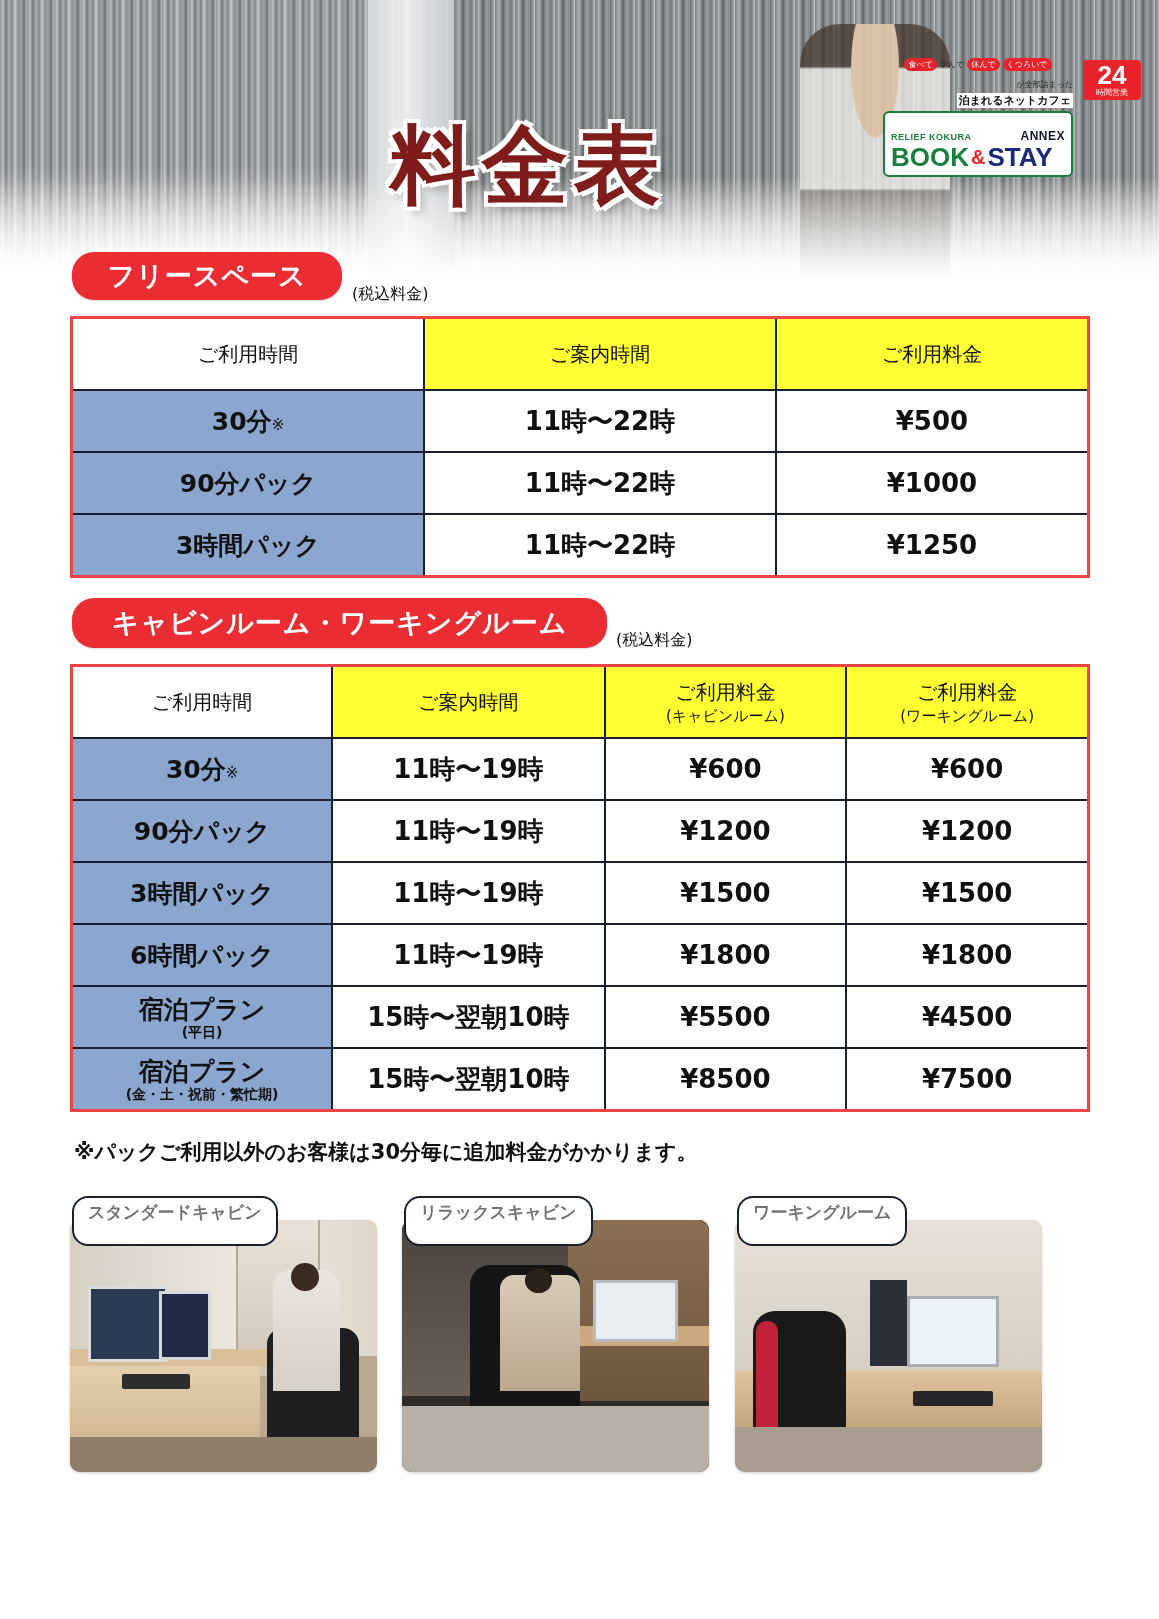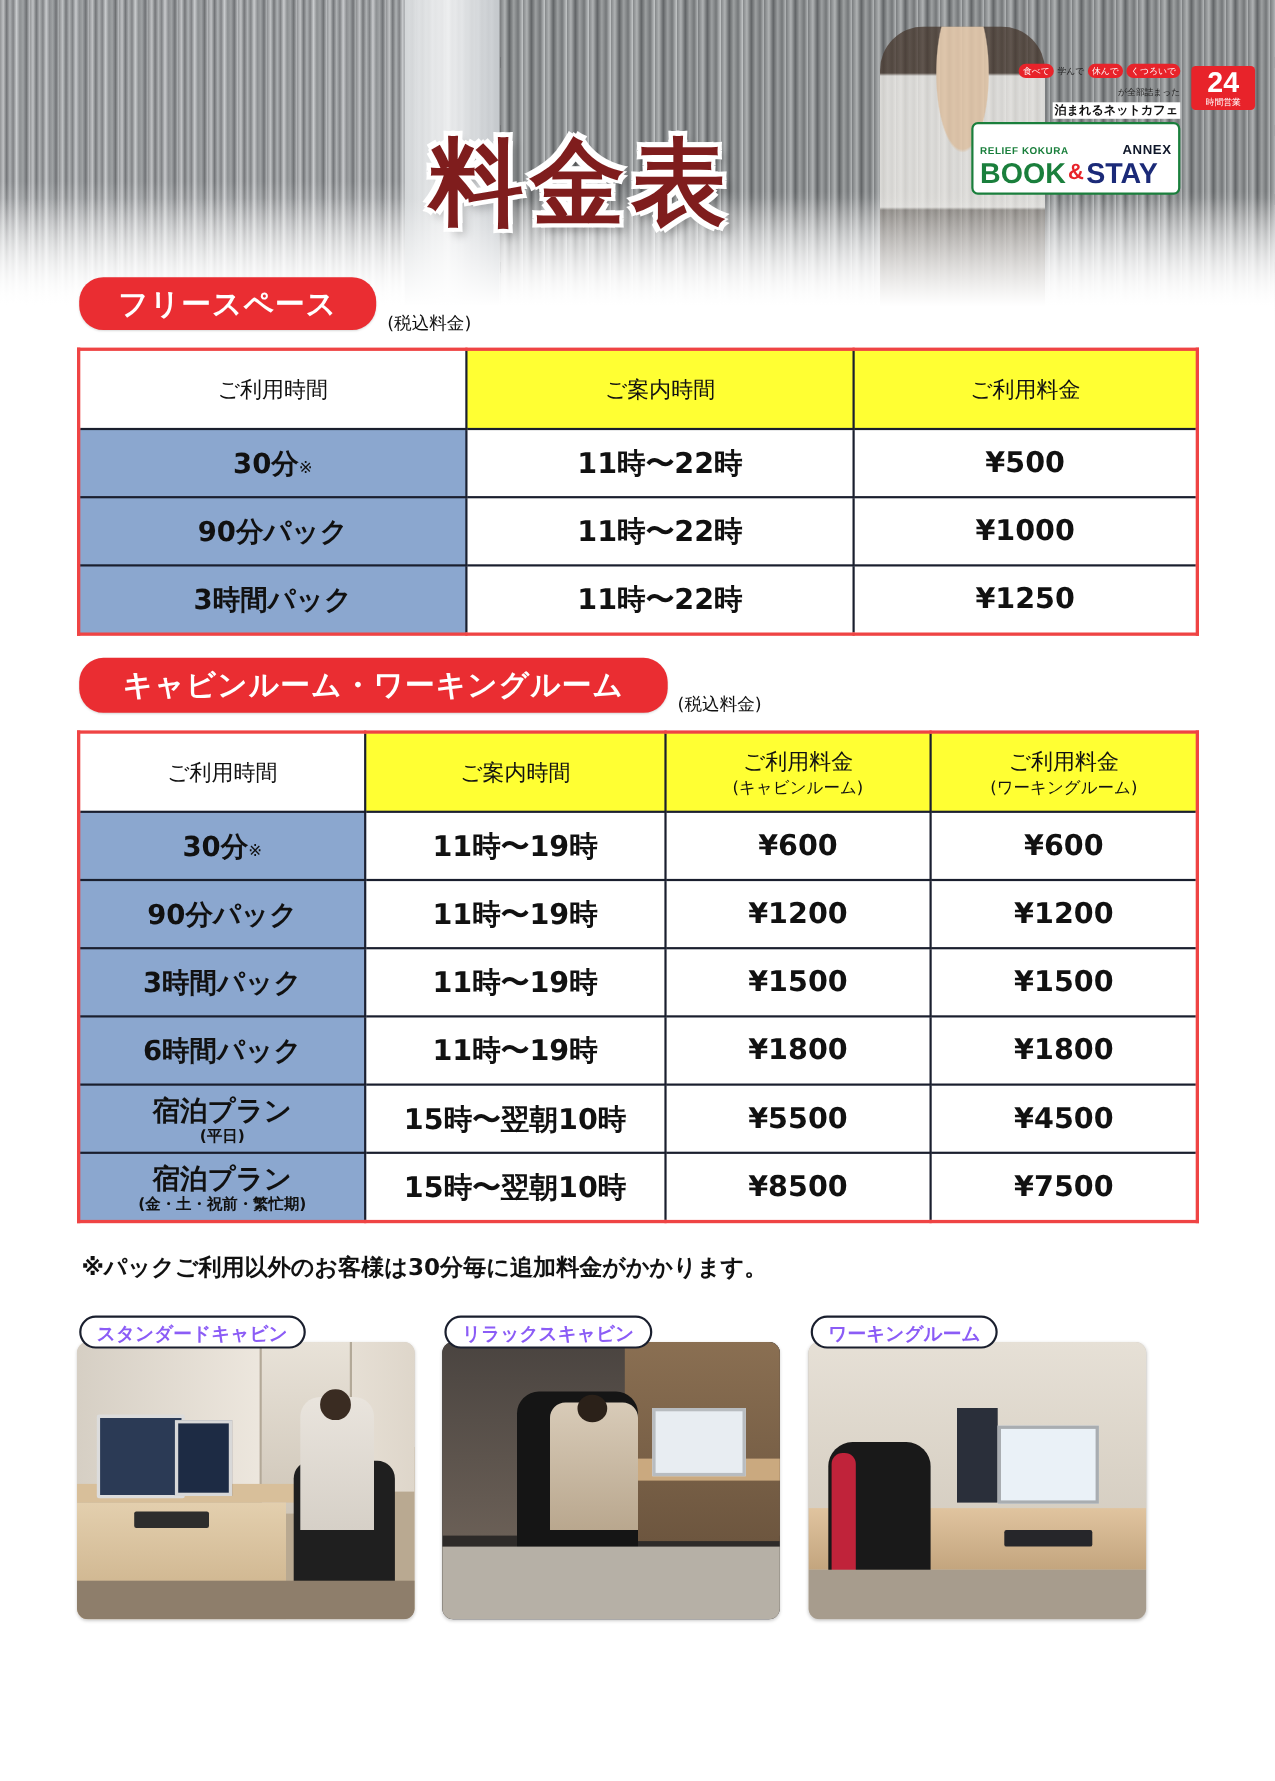--- a/index.html
+++ b/index.html
@@ -100,21 +100,21 @@
   .logo-block {
     position: absolute;
     top: 58px;
     right: 86px;
     width: 190px;
   }
   .logo-tagline {
     display: flex;
     align-items: center;
     gap: 3px;
-    justify-content: flex-end;
+    justify-content: center;
     margin-bottom: 2px;
   }
   .tag-pill {
     background: #e8232a;
     color: #fff;
     font-size: 8px;
     padding: 1px 4px;
     border-radius: 7px;
     white-space: nowrap;
   }
@@ -264,22 +264,22 @@
     box-shadow: 0 1px 3px rgba(0,0,0,.2);
   }
   .photo-label {
     position: absolute;
     background: #fff;
     border: 2px solid #1a1f2e;
     border-radius: 16px;
     font-family: "DejaVu Sans", sans-serif;
     font-size: 17px;
     font-weight: bold;
-    color: #8b5cf6;
-    padding: 3px 14px 0;
+    color: #737373;
+    padding: 3px 14px 20px;
     z-index: 5;
     white-space: nowrap;
   }
   
   .ph1 {
     background:
       linear-gradient(to bottom, #cfc7bb 0 38%, #b9a991 38% 100%);
   }
   .ph1 .wall { position:absolute; inset:0 0 46% 0; background: linear-gradient(to right,#d6cfc4,#efe9e0 60%,#ded6ca); }
   .ph1 .door { position:absolute; left:54%; top:0; width:26%; height:62%; background:linear-gradient(to bottom,#e8e2d8,#cfc6b8); border-left:2px solid #b3a998; border-right:2px solid #b3a998;}

